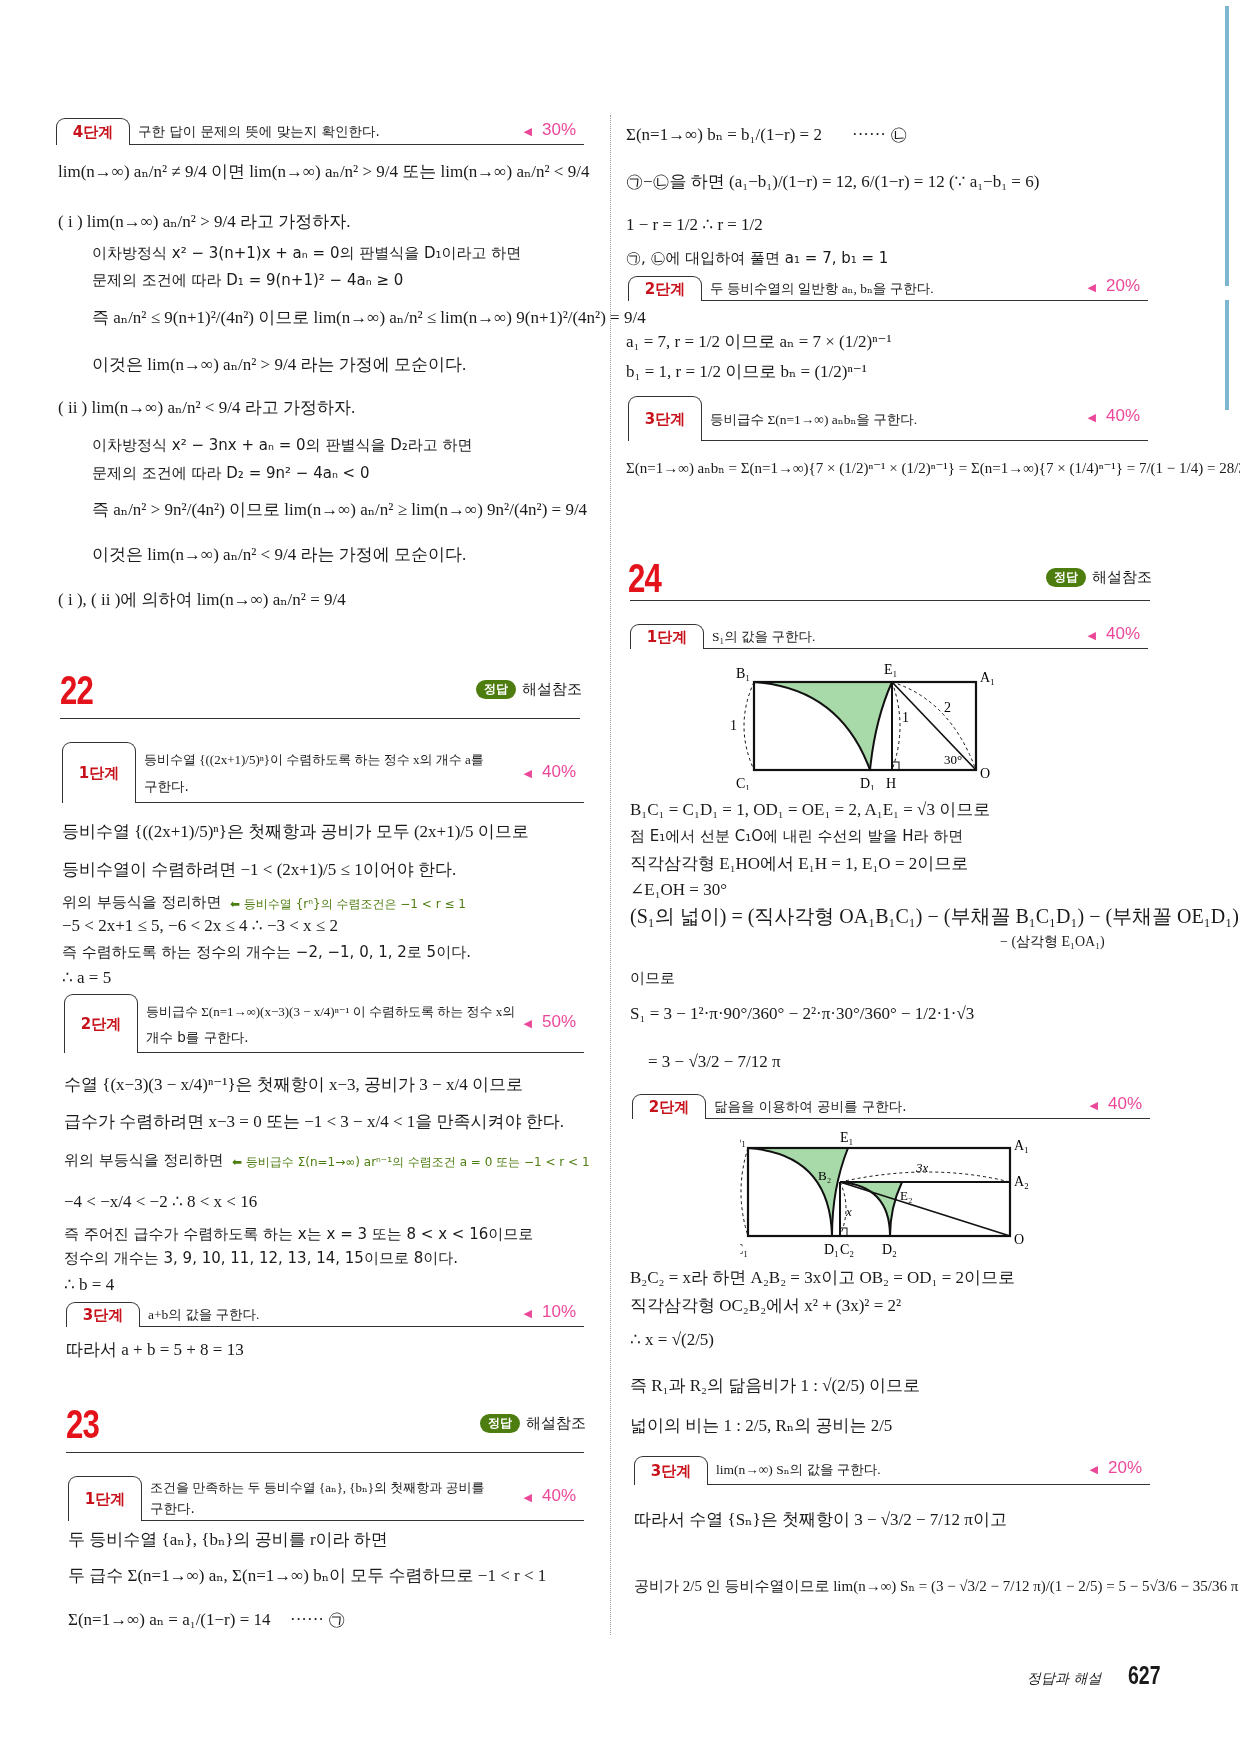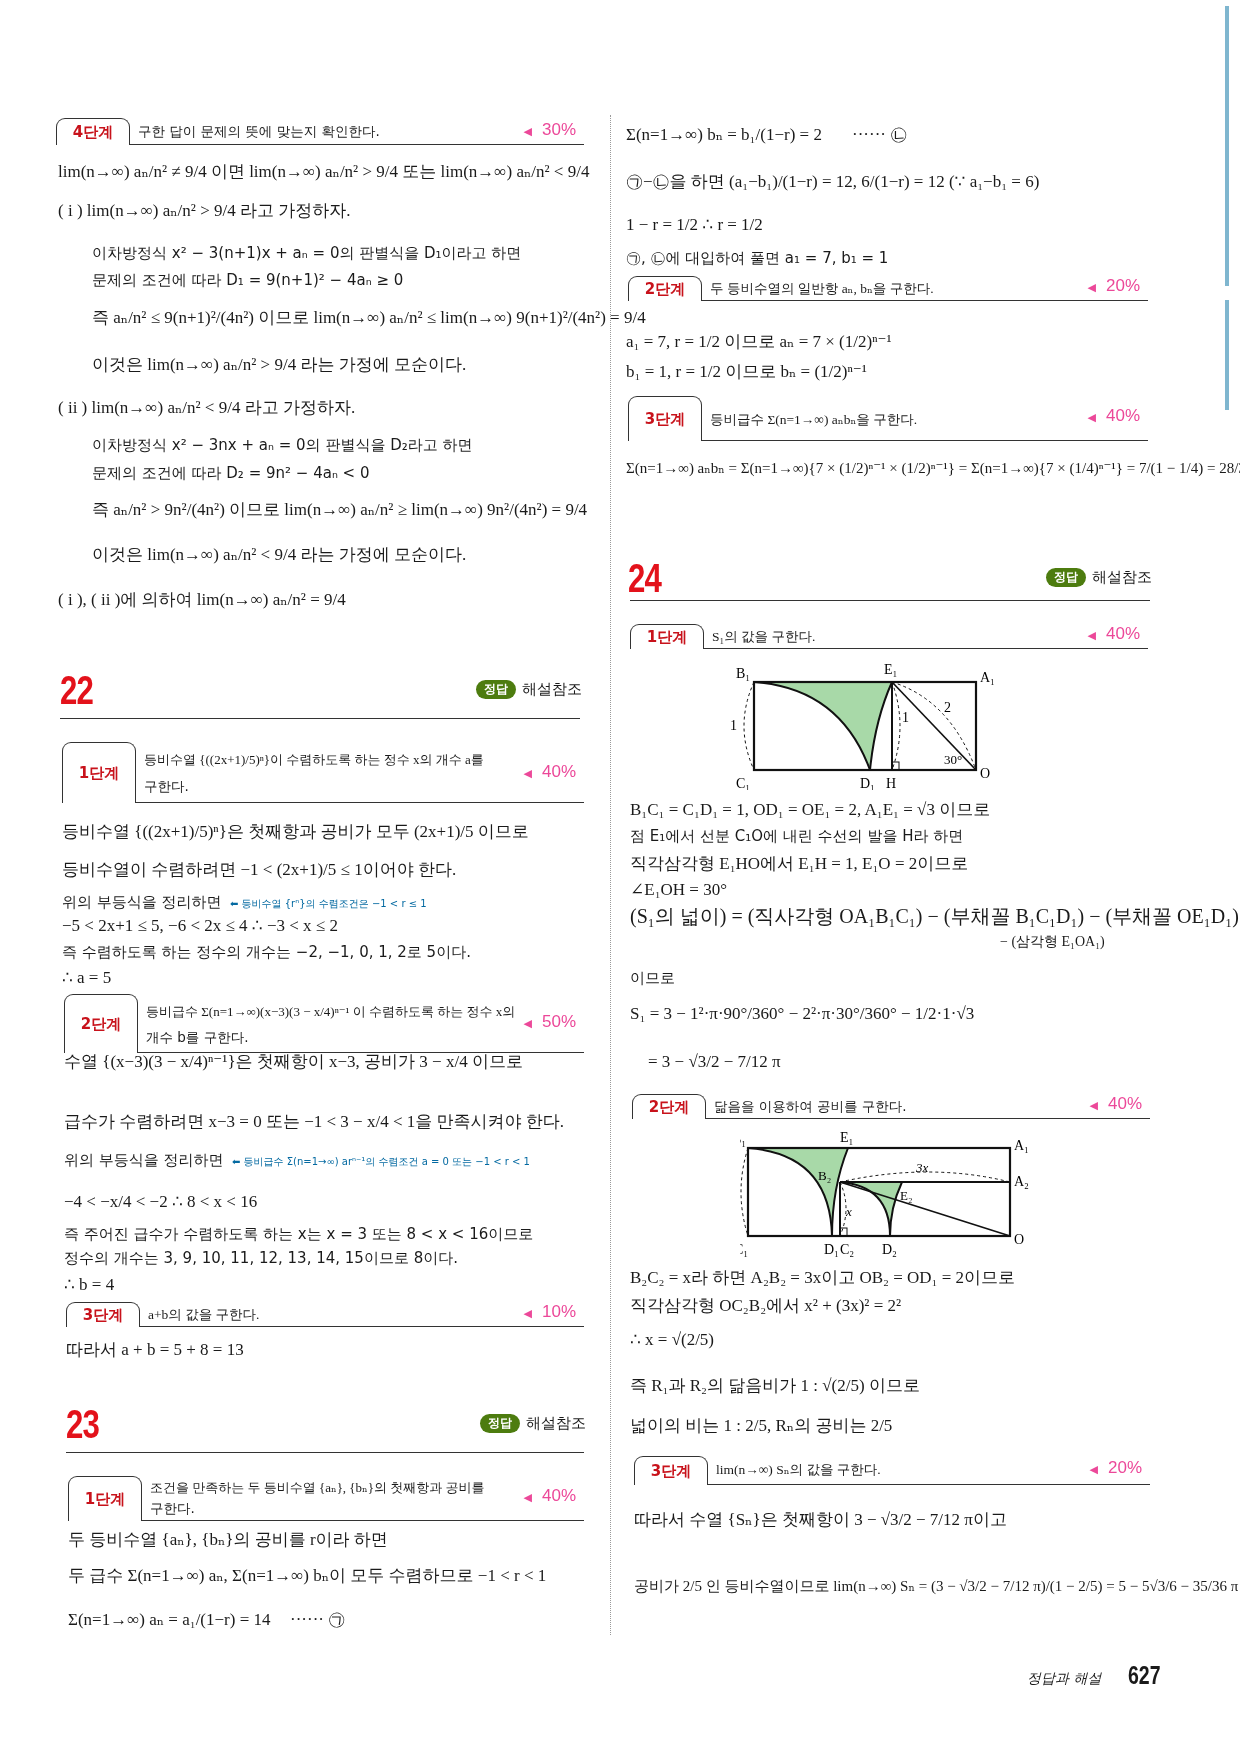--- a/index.html
+++ b/index.html
@@ -1,21 +1,21 @@
 <!DOCTYPE html>
 <html><head>
 <meta charset="utf-8">
 <style>
   html, body { margin:0; padding:0; }
   body { width:1240px; height:1752px; background:#ffffff; position:relative; overflow:hidden;
          font-family:"DejaVu Sans","Liberation Sans",sans-serif; color:#1a1a1a; }
   .abs { position:absolute; }
   .line { position:absolute; font-size:15px; line-height:20px; white-space:nowrap; }
   .math { font-family:"Liberation Serif","DejaVu Serif",serif; font-size:17px; }
-  .red-note { color:#0369a1; font-size:10px; }
+  .red-note { color:#4d7c0f; font-size:12px; }
   .col-divider { position:absolute; left:610px; top:115px; width:0; height:1520px; border-left:1px dotted #9a9a9a; }
   .side-bar { position:absolute; left:1225px; top:6px; width:4px; background:#7fb6cf; }
   .step { position:absolute; border-bottom:1.5px solid #333; }
   .step-badge { position:absolute; left:0; top:0; bottom:-1px; border:1.3px solid #333; border-bottom:none;
                 border-radius:9px 9px 0 0; color:#c8121b; font-weight:bold; font-size:15px;
                 display:flex; align-items:center; justify-content:center; background:#fff; }
   .step-text { position:absolute; font-size:13.5px; line-height:19px; white-space:nowrap; }
   .step-pct { position:absolute; right:8px; color:#ec4899; font-family:Liberation Sans, sans-serif; font-size:17px; white-space:nowrap; }
   .step-pct .tri { font-size:11px; margin-right:10px; }
   .prob-num { position:absolute; color:#e3121b; font-family:"Liberation Sans",sans-serif; font-weight:bold;
@@ -33,21 +33,21 @@
 <div class="side-bar" style="height:280px;"></div>
 <div class="side-bar" style="top:300px;height:110px;"></div>
 <div class="col-divider"></div>
 
 <div class="step" style="left:56px;top:118px;width:528px;height:26px;">
   <div class="step-badge" style="width:72px;">4단계</div>
   <div class="step-text" style="left:82px;top:4px;">구한 답이 문제의 뜻에 맞는지 확인한다.</div>
   <div class="step-pct" style="top:2px;"><span class="tri">◀</span><span>30%</span></div>
 </div>
 <div class="line math" style="left:58px;top:162px;">lim(n→∞) aₙ/n² ≠ 9/4 이면 lim(n→∞) aₙ/n² &gt; 9/4  또는 lim(n→∞) aₙ/n² &lt; 9/4</div>
-<div class="line math" style="left:58px;top:201px;">( i ) lim(n→∞) aₙ/n² &gt; 9/4 라고 가정하자.</div>
+<div class="line math" style="left:58px;top:212px;">( i ) lim(n→∞) aₙ/n² &gt; 9/4 라고 가정하자.</div>
 <div class="line" style="left:92px;top:243px;">이차방정식 x² − 3(n+1)x + aₙ = 0의 판별식을 D₁이라고 하면</div>
 <div class="line" style="left:92px;top:270px;">문제의 조건에 따라 D₁ = 9(n+1)² − 4aₙ ≥ 0</div>
 <div class="line math" style="left:92px;top:308px;">즉 aₙ/n² ≤ 9(n+1)²/(4n²) 이므로 lim(n→∞) aₙ/n² ≤ lim(n→∞) 9(n+1)²/(4n²) = 9/4</div>
 <div class="line math" style="left:92px;top:355px;">이것은 lim(n→∞) aₙ/n² &gt; 9/4 라는 가정에 모순이다.</div>
 <div class="line math" style="left:58px;top:398px;">( ii ) lim(n→∞) aₙ/n² &lt; 9/4 라고 가정하자.</div>
 <div class="line" style="left:92px;top:435px;">이차방정식 x² − 3nx + aₙ = 0의 판별식을 D₂라고 하면</div>
 <div class="line" style="left:92px;top:463px;">문제의 조건에 따라 D₂ = 9n² − 4aₙ &lt; 0</div>
 <div class="line math" style="left:92px;top:500px;">즉 aₙ/n² &gt; 9n²/(4n²) 이므로 lim(n→∞) aₙ/n² ≥ lim(n→∞) 9n²/(4n²) = 9/4</div>
 <div class="line math" style="left:92px;top:545px;">이것은 lim(n→∞) aₙ/n² &lt; 9/4 라는 가정에 모순이다.</div>
 <div class="line math" style="left:58px;top:590px;">( i ), ( ii )에 의하여 lim(n→∞) aₙ/n² = 9/4</div>
@@ -72,21 +72,21 @@
 <div class="line math" style="left:62px;top:916px;">−5 &lt; 2x+1 ≤ 5,  −6 &lt; 2x ≤ 4   ∴ −3 &lt; x ≤ 2</div>
 <div class="line" style="left:62px;top:942px;">즉 수렴하도록 하는 정수의 개수는 −2, −1, 0, 1, 2로 5이다.</div>
 <div class="line math" style="left:62px;top:968px;">∴ a = 5</div>
 
 <div class="step" style="left:64px;top:994px;width:520px;height:58px;">
   <div class="step-badge" style="width:72px;">2단계</div>
   <div class="step-text math" style="left:82px;top:8px;font-size:13px;">등비급수 Σ(n=1→∞)(x−3)(3 − x/4)ⁿ⁻¹ 이 수렴하도록 하는 정수 x의</div>
   <div class="step-text" style="left:82px;top:34px;">개수 b를 구한다.</div>
   <div class="step-pct" style="top:18px;"><span class="tri">◀</span><span>50%</span></div>
 </div>
-<div class="line math" style="left:64px;top:1052px;">수열 {(x−3)(3 − x/4)ⁿ⁻¹}은 첫째항이 x−3, 공비가 3 − x/4 이므로</div>
+<div class="line math" style="left:64px;top:1075px;">수열 {(x−3)(3 − x/4)ⁿ⁻¹}은 첫째항이 x−3, 공비가 3 − x/4 이므로</div>
 <div class="line math" style="left:64px;top:1112px;">급수가 수렴하려면 x−3 = 0 또는 −1 &lt; 3 − x/4 &lt; 1을 만족시켜야 한다.</div>
 <div class="line" style="left:64px;top:1150px;">위의 부등식을 정리하면</div>
 <div class="line red-note" style="left:232px;top:1152px;">⬅ 등비급수 Σ(n=1→∞) arⁿ⁻¹의 수렴조건 a = 0 또는 −1 &lt; r &lt; 1</div>
 <div class="line math" style="left:64px;top:1192px;">−4 &lt; −x/4 &lt; −2    ∴ 8 &lt; x &lt; 16</div>
 <div class="line" style="left:64px;top:1224px;">즉 주어진 급수가 수렴하도록 하는 x는 x = 3 또는 8 &lt; x &lt; 16이므로</div>
 <div class="line" style="left:64px;top:1248px;">정수의 개수는 3, 9, 10, 11, 12, 13, 14, 15이므로 8이다.</div>
 <div class="line math" style="left:64px;top:1275px;">∴ b = 4</div>
 
 <div class="step" style="left:66px;top:1302px;width:518px;height:24px;">
   <div class="step-badge" style="width:72px;">3단계</div>

